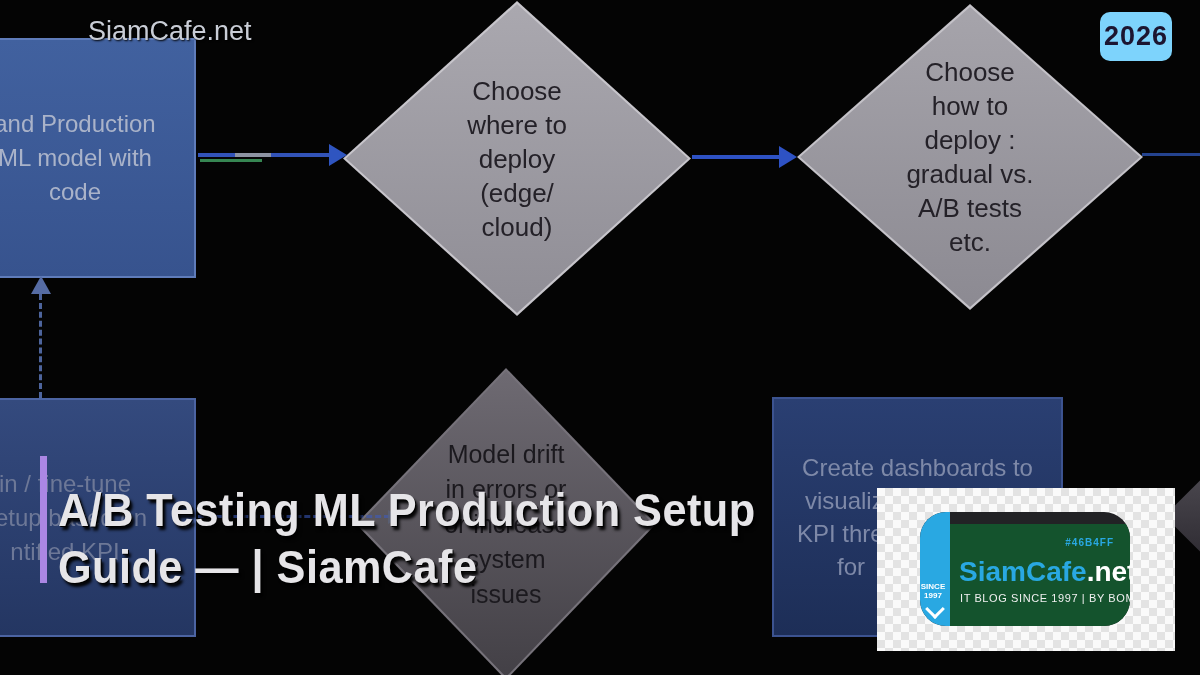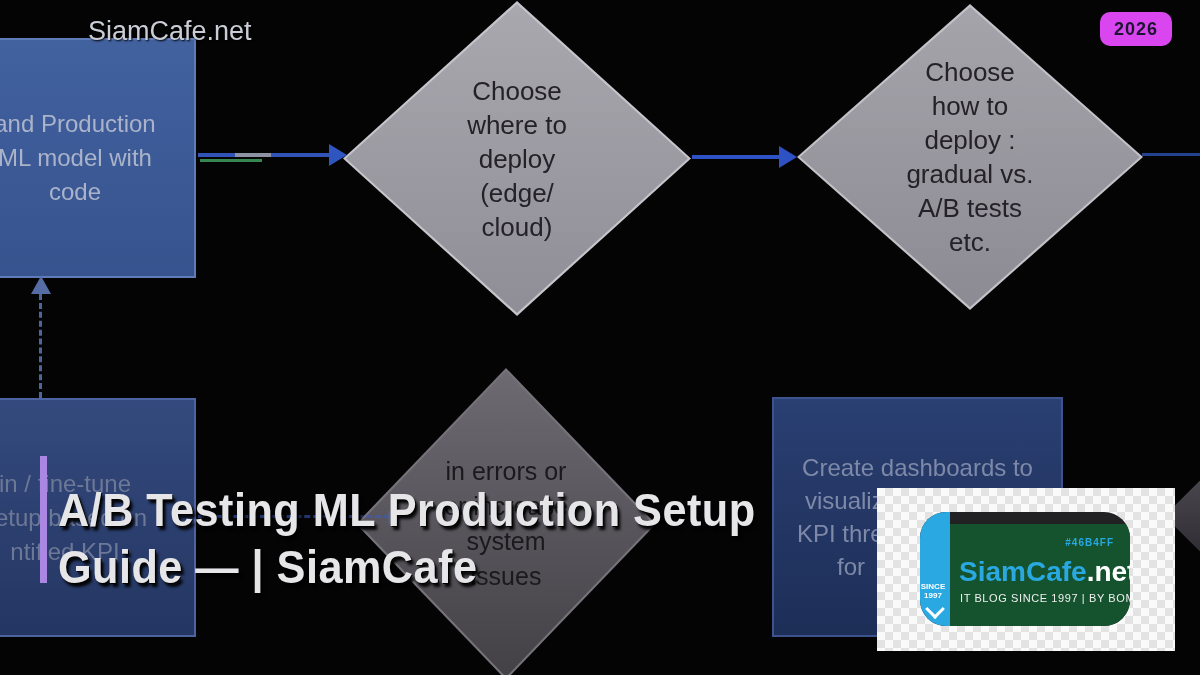--- a/index.html
+++ b/index.html
@@ -2,23 +2,23 @@
 <html><head>
 <meta charset="utf-8">
 <style>
   html,body{margin:0;padding:0;background:#000;}
   #stage{position:relative;width:1200px;height:675px;background:#040404;overflow:hidden;
          font-family:"Liberation Sans",sans-serif;}
 
   
   .watermark{position:absolute;left:88px;top:16px;font-size:27px;color:#c9cdd6;
              text-shadow:1px 1px 2px #000;z-index:4;}
-  .year-badge{position:absolute;left:1100px;top:12px;width:72px;height:34px;background:#d946ef;
+  .year-badge{position:absolute;left:1100px;top:12px;width:72px;height:49px;background:#7dd3fc;
               border-radius:10px;display:flex;align-items:center;justify-content:center;
-              font-size:18px;font-weight:bold;color:#1c1530;z-index:6;letter-spacing:1px;}
+              font-size:27px;font-weight:bold;color:#1c1530;z-index:6;letter-spacing:1px;}
 
   
   .fc-box{position:absolute;box-sizing:border-box;z-index:2;padding-left:27px;}
   .box-top-left{left:0;top:38px;width:196px;height:240px;
         background:linear-gradient(180deg,#41619f,#37538e);border:2px solid #5f7cba;border-left:none;}
   .box-bottom-left{left:0;top:398px;width:196px;height:239px;
         background:linear-gradient(180deg,#344a7e,#243662);border:2px solid #4c64a2;border-left:none;}
   .box-dash{left:772px;top:397px;width:291px;height:240px;
         background:linear-gradient(180deg,#2a3f72,#1d2e57);border:2px solid #3c5390;}
   .box-text{position:absolute;display:flex;flex-direction:column;justify-content:center;
@@ -138,20 +138,21 @@
     <div class="box-text">
       <div class="fc-line">in / fine-tune</div>
       <div class="fc-line">setup based on</div>
       <div class="fc-line">ntified KPI</div>
     </div>
   </div>
 
   <div class="diamond dia-drift">
     <div class="d-fill"></div>
     <div class="d-text">
+      <div class="fc-line">Model drift</div>
       <div class="fc-line">in errors or</div>
       <div class="fc-line">or increase</div>
       <div class="fc-line">system</div>
       <div class="fc-line">issues</div>
     </div>
   </div>
 
   <div class="fc-box box-dash">
     <div class="box-text">
       <div class="fc-line">Create dashboards to</div>

